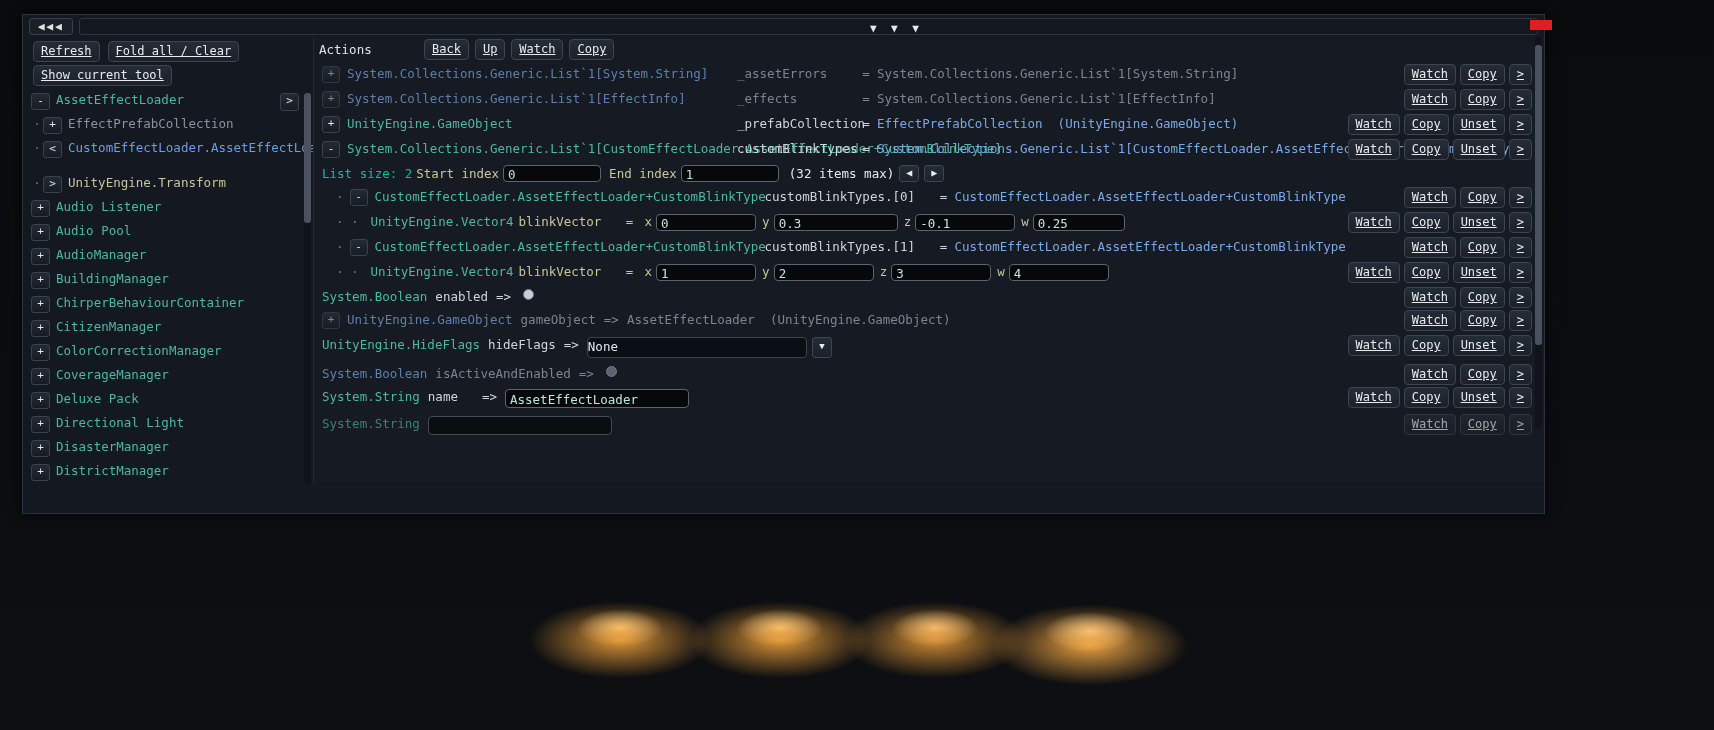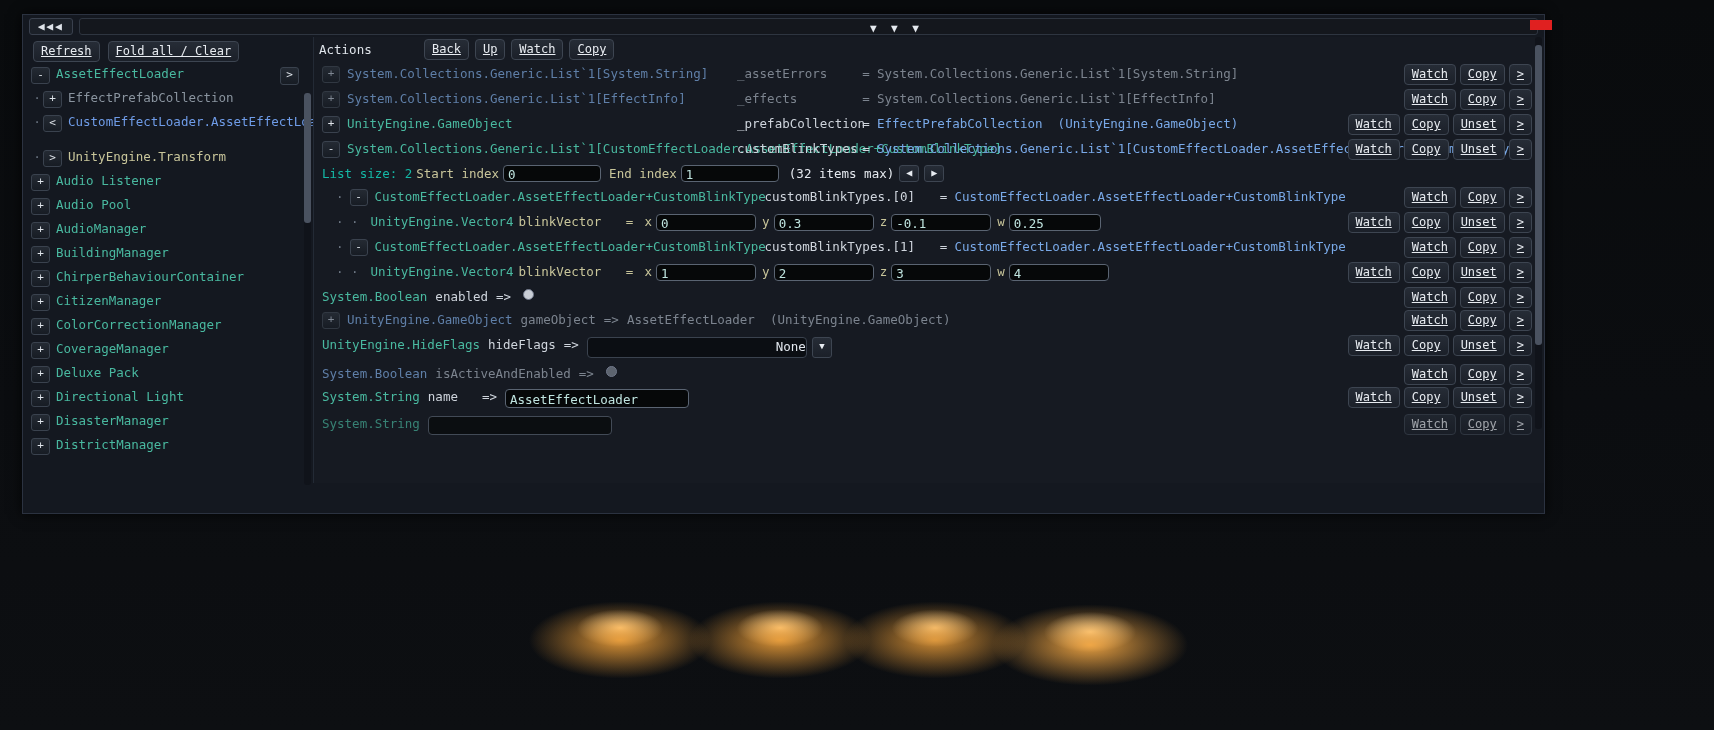--- a/index.html
+++ b/index.html
@@ -87,21 +87,21 @@
   .val-blue{color:#79a9e8;}
   .inp{background:#060809;border:1px solid #5a6472;border-radius:4px;color:#bfe4df;font-size:12.5px;
        height:17px;line-height:17px;padding:0 4px;box-sizing:border-box;}
   .radio{width:9px;height:9px;border-radius:50%;background:#c9ced6;border:1px solid #70788a;display:inline-block;
        vertical-align:middle;margin-left:4px;}
   .radio.dim{background:#5d646f;}
   .lstrow{display:flex;align-items:center;gap:0;padding:3px 0 3px 8px;font-size:12.5px;}
   .arrbtn{background:linear-gradient(180deg,#262c36,#1b2029);border:1px solid #3d4551;border-radius:3px;
        color:#e8ecf1;font-size:10px;width:18px;height:15px;text-align:center;line-height:13px;margin-left:5px;}
   .ddl{width:218px;height:19px;background:#0b0e13;border:1px solid #3a424e;border-radius:4px;color:#e2e7ee;
-       font-size:12.5px;text-align:right;line-height:18px;}
+       font-size:12.5px;text-align:left;line-height:18px;}
   .ddarrow{width:18px;height:19px;background:linear-gradient(180deg,#262c36,#1b2029);border:1px solid #3d4551;
        border-radius:3px;color:#e8ecf1;font-size:9px;text-align:center;line-height:17px;margin-left:5px;}
   #rscroll{position:absolute;right:2px;top:0;width:7px;height:392px;background:#10131a;border-radius:3px;}
   #rscroll i{position:absolute;left:0;top:8px;width:7px;height:300px;background:#4a5260;border-radius:3px;display:block;}
   .indent1{padding-left:22px;}
   .indent2{padding-left:22px;}
   .dots{color:#6d7784;margin-right:6px;flex:none;}
 </style>
 </head>
 <body>
@@ -118,20 +118,23 @@
     </div>
   </div>
 
   <div id="body">
 
     <div id="left">
       <div id="leftbtns">
         <div class="btn">Refresh</div>
         <div class="btn">Fold all / Clear</div>
       </div>
+      <div id="leftbtns2">
+        <div class="btn">Show current tool</div>
+      </div>
       <div id="tree">
           <div class="trow">
             <span class="dot" style="width:0"></span>
             <span class="tog">-</span>
             <span class="tlabel cyan">AssetEffectLoader</span>
             <span class="arrowbtn">&gt;</span>
           </div>
           <div class="trow">
             <span class="dot">·</span>
             <span class="tog">+</span>
@@ -296,21 +299,21 @@
             </span>
           </div>
           <div class="row indent2">
             <span class="dots">·&nbsp;·</span>
             <span class="seg cyan" style="width:148px;margin-left:6px">UnityEngine.Vector4</span>
             <span class="seg khaki" style="width:100px">blinkVector</span>
             <span class="seg khaki w-eq">=</span>
             <span class="khaki" style="margin:0 4px">x</span>
             <span class="inp" style="width:100px">0</span>
             <span class="khaki" style="margin:0 4px 0 6px">y</span>
-            <span class="inp" style="width:100px">0.3</span>
+            <span class="inp" style="width:124px">0.3</span>
             <span class="khaki" style="margin:0 4px 0 6px">z</span>
             <span class="inp" style="width:100px">-0.1</span>
             <span class="khaki" style="margin:0 4px 0 6px">w</span>
             <span class="inp" style="width:92px">0.25</span>
             <span class="acts">
               <span class="btn">Watch</span>
               <span class="btn">Copy</span>
               <span class="btn">Unset</span>
               <span class="btn">&gt;</span>
             </span>

